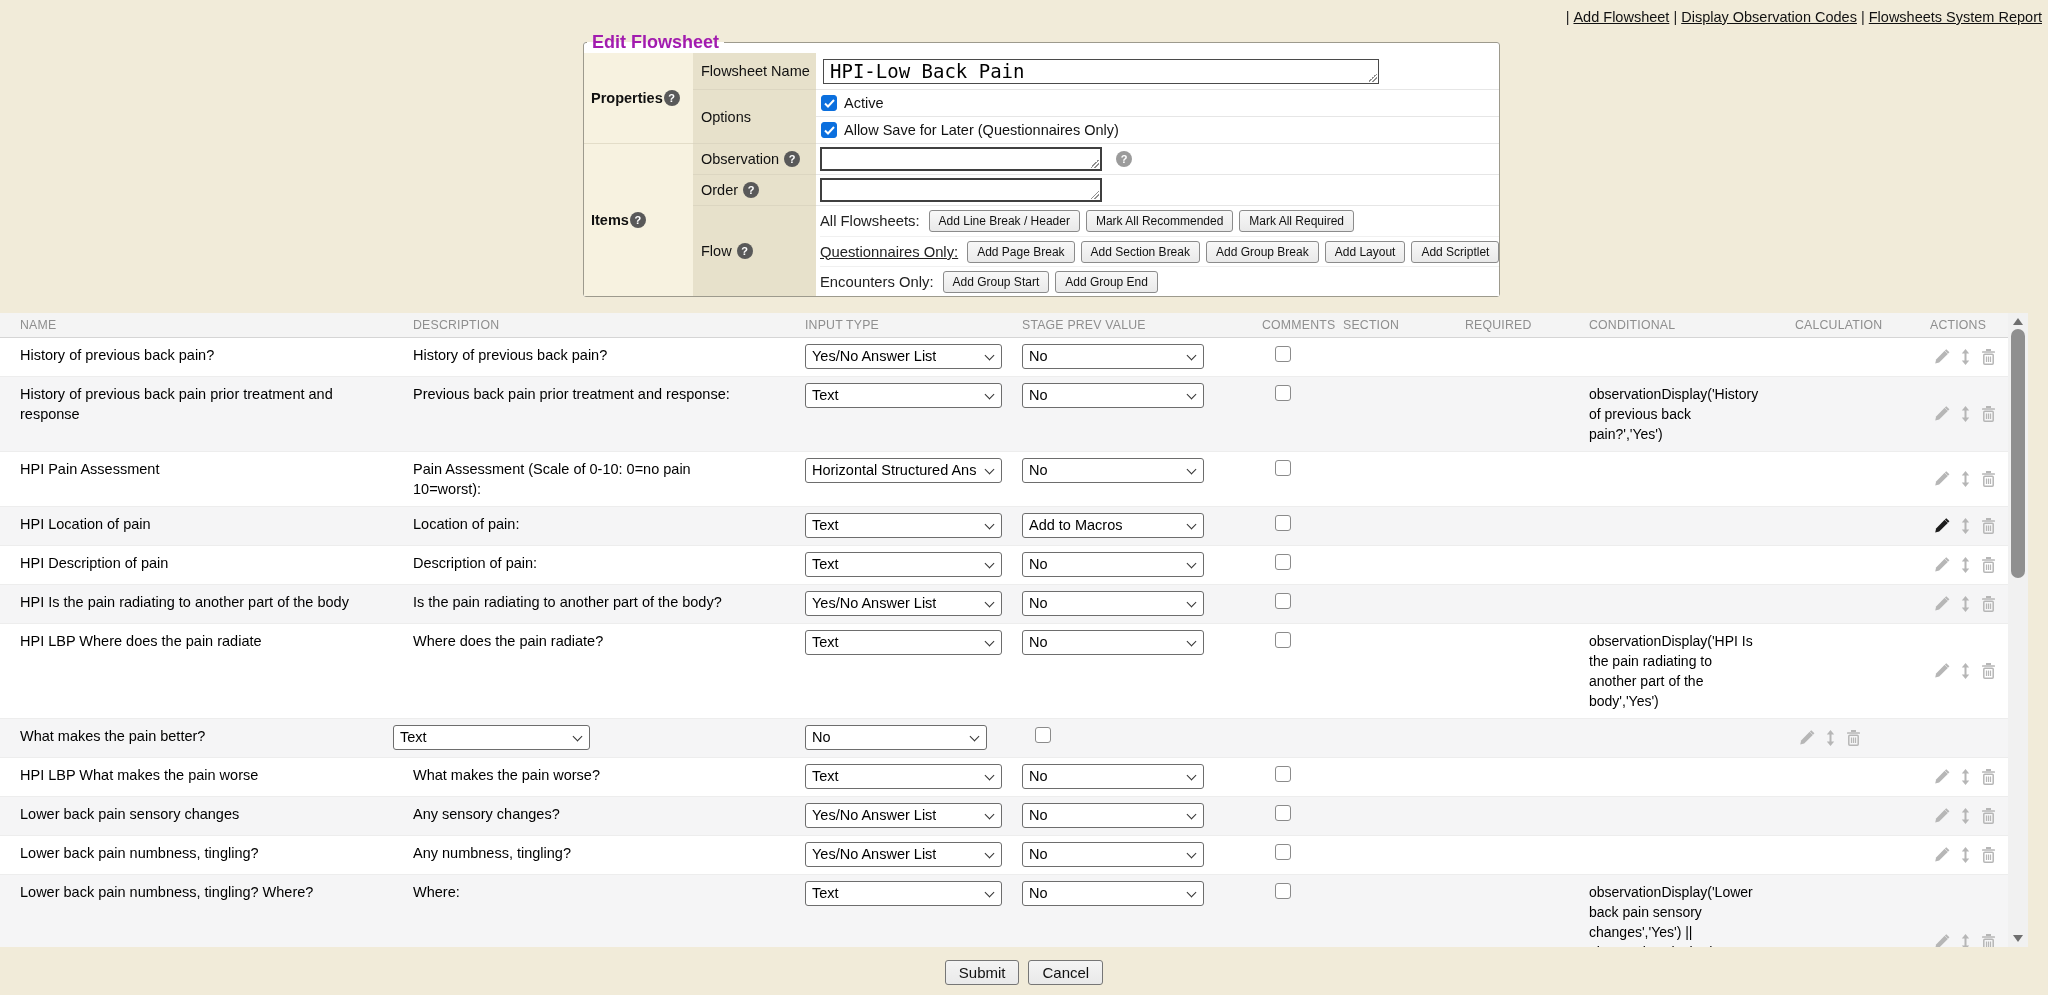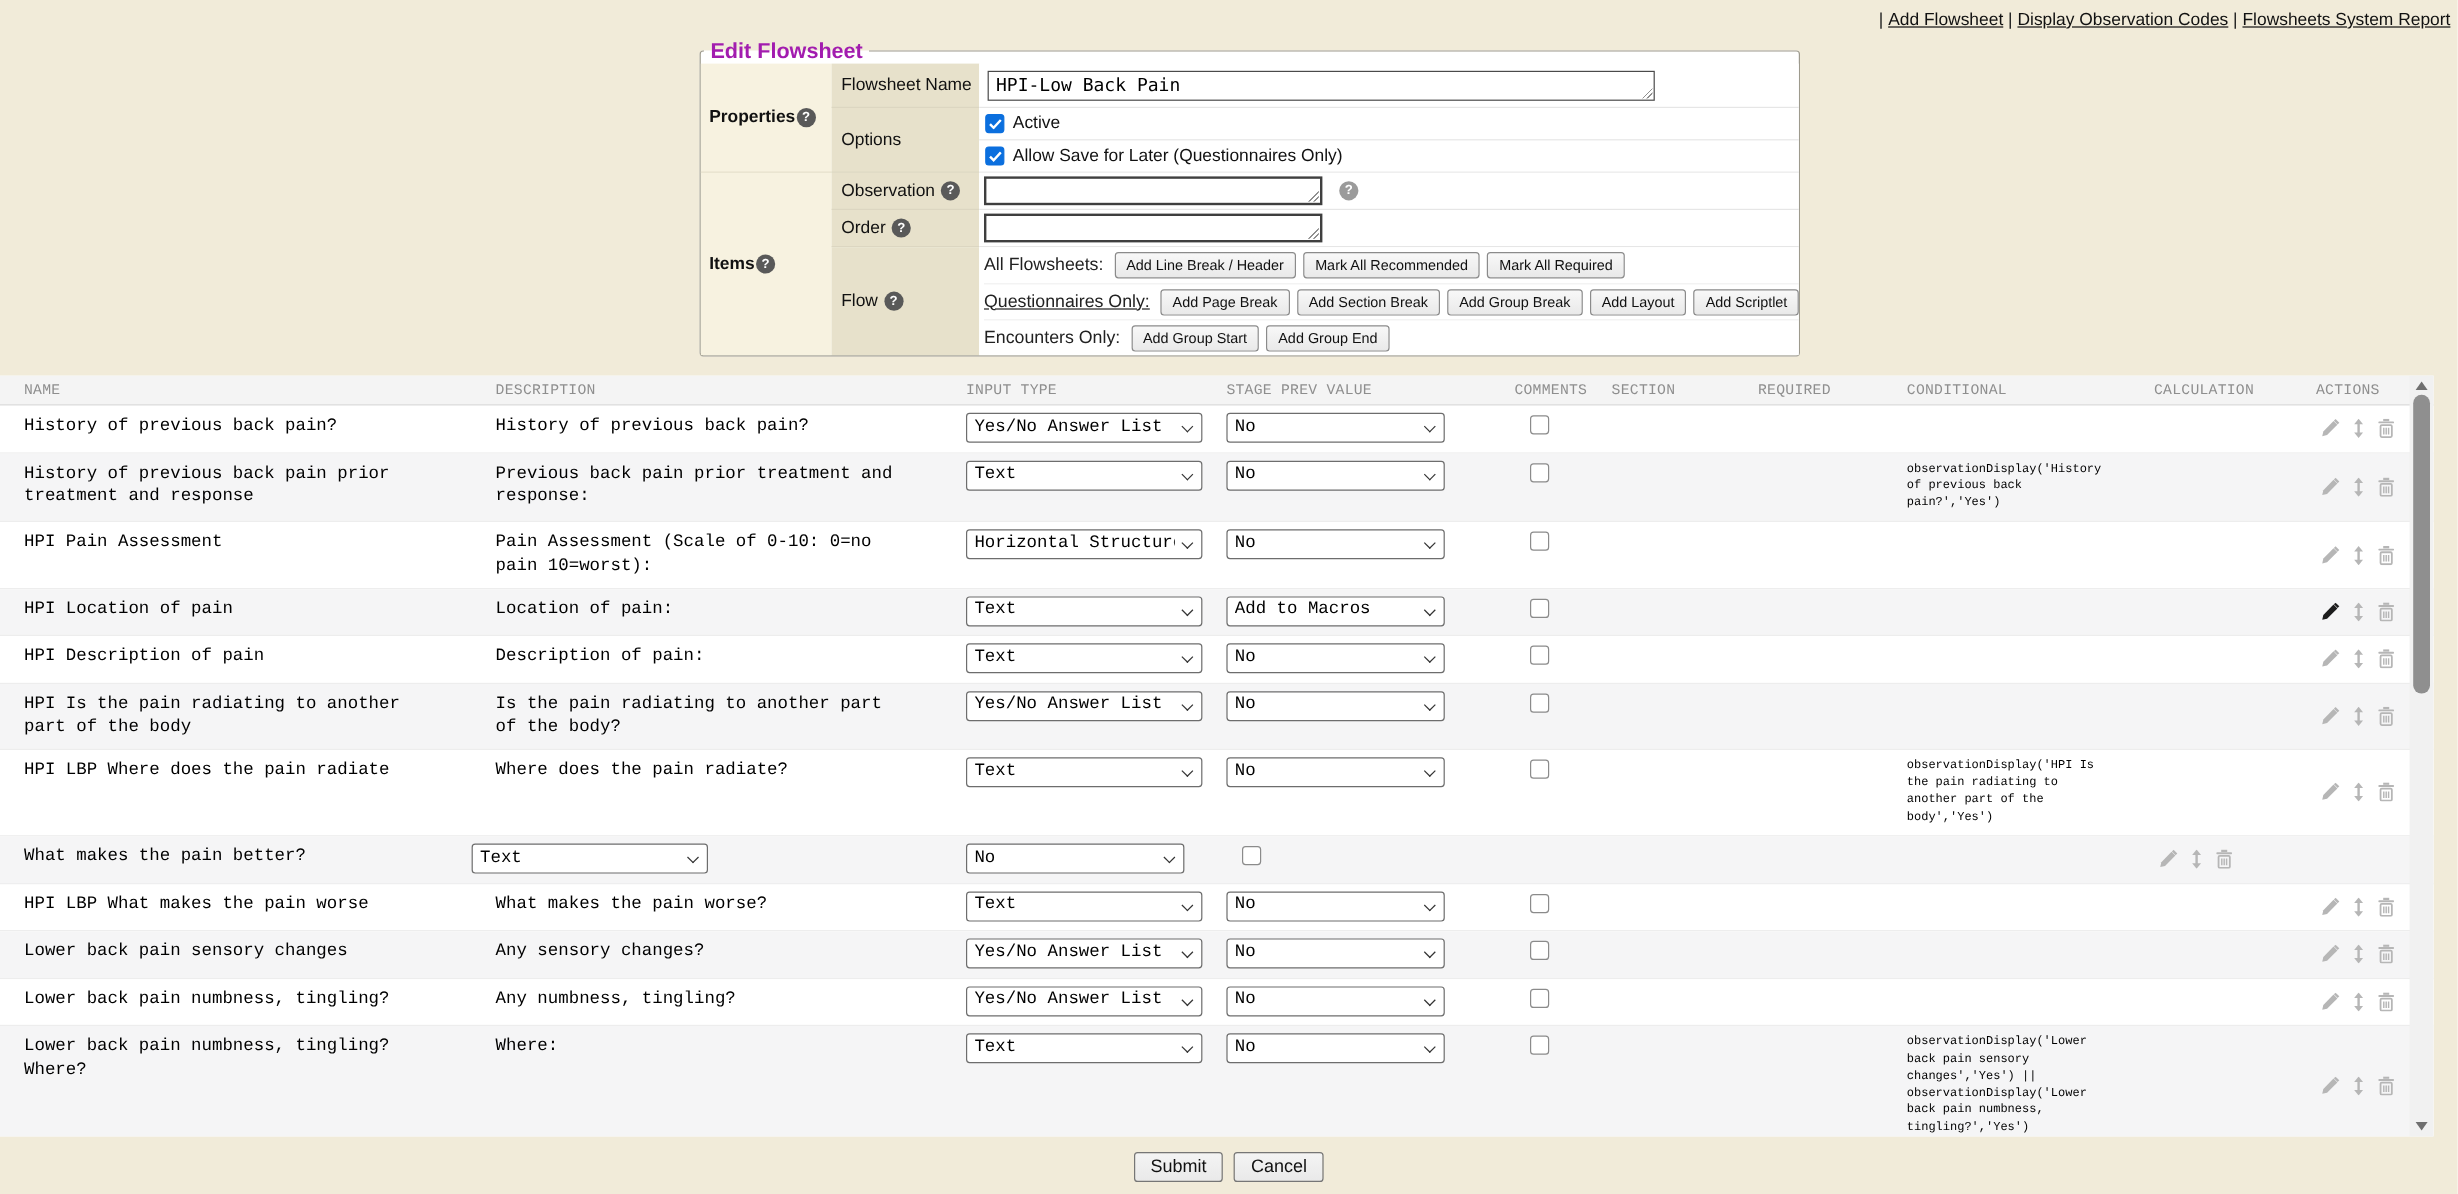--- a/index.html
+++ b/index.html
@@ -37,21 +37,21 @@
 
   .help {
     width:16px; height:16px; min-width:16px; border-radius:50%; background:#595959; color:#fff;
     font-size:11px; font-weight:bold; display:inline-flex; align-items:center; justify-content:center;
   }
   .help.light { background:#9b9b9b; }
 
   .ta {
     position:relative; background:#fff; border:1px solid #4a4a4a; height:25px;
     display:flex; align-items:center; padding:0 6px;
-    font-family:"DejaVu Sans Mono", monospace; font-size:15px; color:#000;
+    font-family:"DejaVu Sans Mono", monospace; font-size:19px; color:#000;
   }
   .ta::after {
     content:''; position:absolute; right:1px; bottom:1px; width:9px; height:9px;
     background:linear-gradient(135deg, transparent 0 50%, #8f8f8f 50% 58%, transparent 58% 72%, #8f8f8f 72% 80%, transparent 80%);
   }
   .ta.name-ta { width:556px; margin-left:3px; }
   .ta.small-ta { width:282px; height:24px; border:2px solid #3f3f3f; }
 
   .opt-line { display:flex; align-items:center; gap:7px; height:27px; padding-left:5px; font-size:14.5px; }
   .opt-line + .opt-line { border-top:1px solid #e6e6e6; }
@@ -67,39 +67,39 @@
 
   
   .cb {
     width:16px; height:16px; min-width:16px; border:1px solid #8b8b8b; border-radius:3px; background:#fff;
     display:inline-flex; align-items:center; justify-content:center; cursor:pointer;
   }
   .cb.on { background:#0b6fde; border-color:#0b6fde; }
 
   
   .table-wrap {
-    position:absolute; left:0; top:313px; width:2028px; height:634px; background:#ffffff; overflow:hidden;font-family:Liberation Mono, monospace;
+    position:absolute; left:0; top:313px; width:2028px; height:634px; background:#404040; overflow:hidden;
   }
   .thead {
     display:grid; grid-template-columns:393px 412px 217px 240px 81px 122px 124px 206px 135px 78px;
     height:25px; background:#f4f4f4; border-bottom:1px solid #d5d5d5; align-items:center;
     color:#8e8e8e; font-size:12.3px; letter-spacing:.2px; white-space:nowrap;
   }
   .th0,.th1 { padding-left:20px; }
   .tr {
     display:grid; grid-template-columns:393px 412px 217px 240px 81px 122px 124px 206px 135px 78px;
     background:#fff; border-bottom:1px solid #ededed;
   }
   .tr.alt { background:#f5f5f6; }
   .td { padding-top:8px; padding-bottom:7px; font-size:14.5px; line-height:1.35; color:#000; }
   .td.name { padding-left:20px; padding-right:18px; }
   .td.desc { padding-left:20px; padding-right:52px; }
   .td.selcell { padding-top:6px; }
   .td.comments { padding-left:13px; }
-  .td.cond { font-size:10px; line-height:1.43; width:172px; padding-top:7px; }
+  .td.cond { font-size:14px; line-height:1.43; width:172px; padding-top:7px; }
 
   .select {
     width:197px; height:25px; border:1px solid #6d6d6d; border-radius:3px; background:#fff;
     display:flex; align-items:center; padding:0 22px 0 6px; position:relative; font-size:14.5px; cursor:pointer;
   }
   .select.stage { width:182px; }
   .select .txt { white-space:nowrap; overflow:hidden; }
   .chev {
     position:absolute; right:8px; top:7px; width:7px; height:7px;
     border-left:1.8px solid #333; border-bottom:1.8px solid #333; transform:rotate(-45deg);

